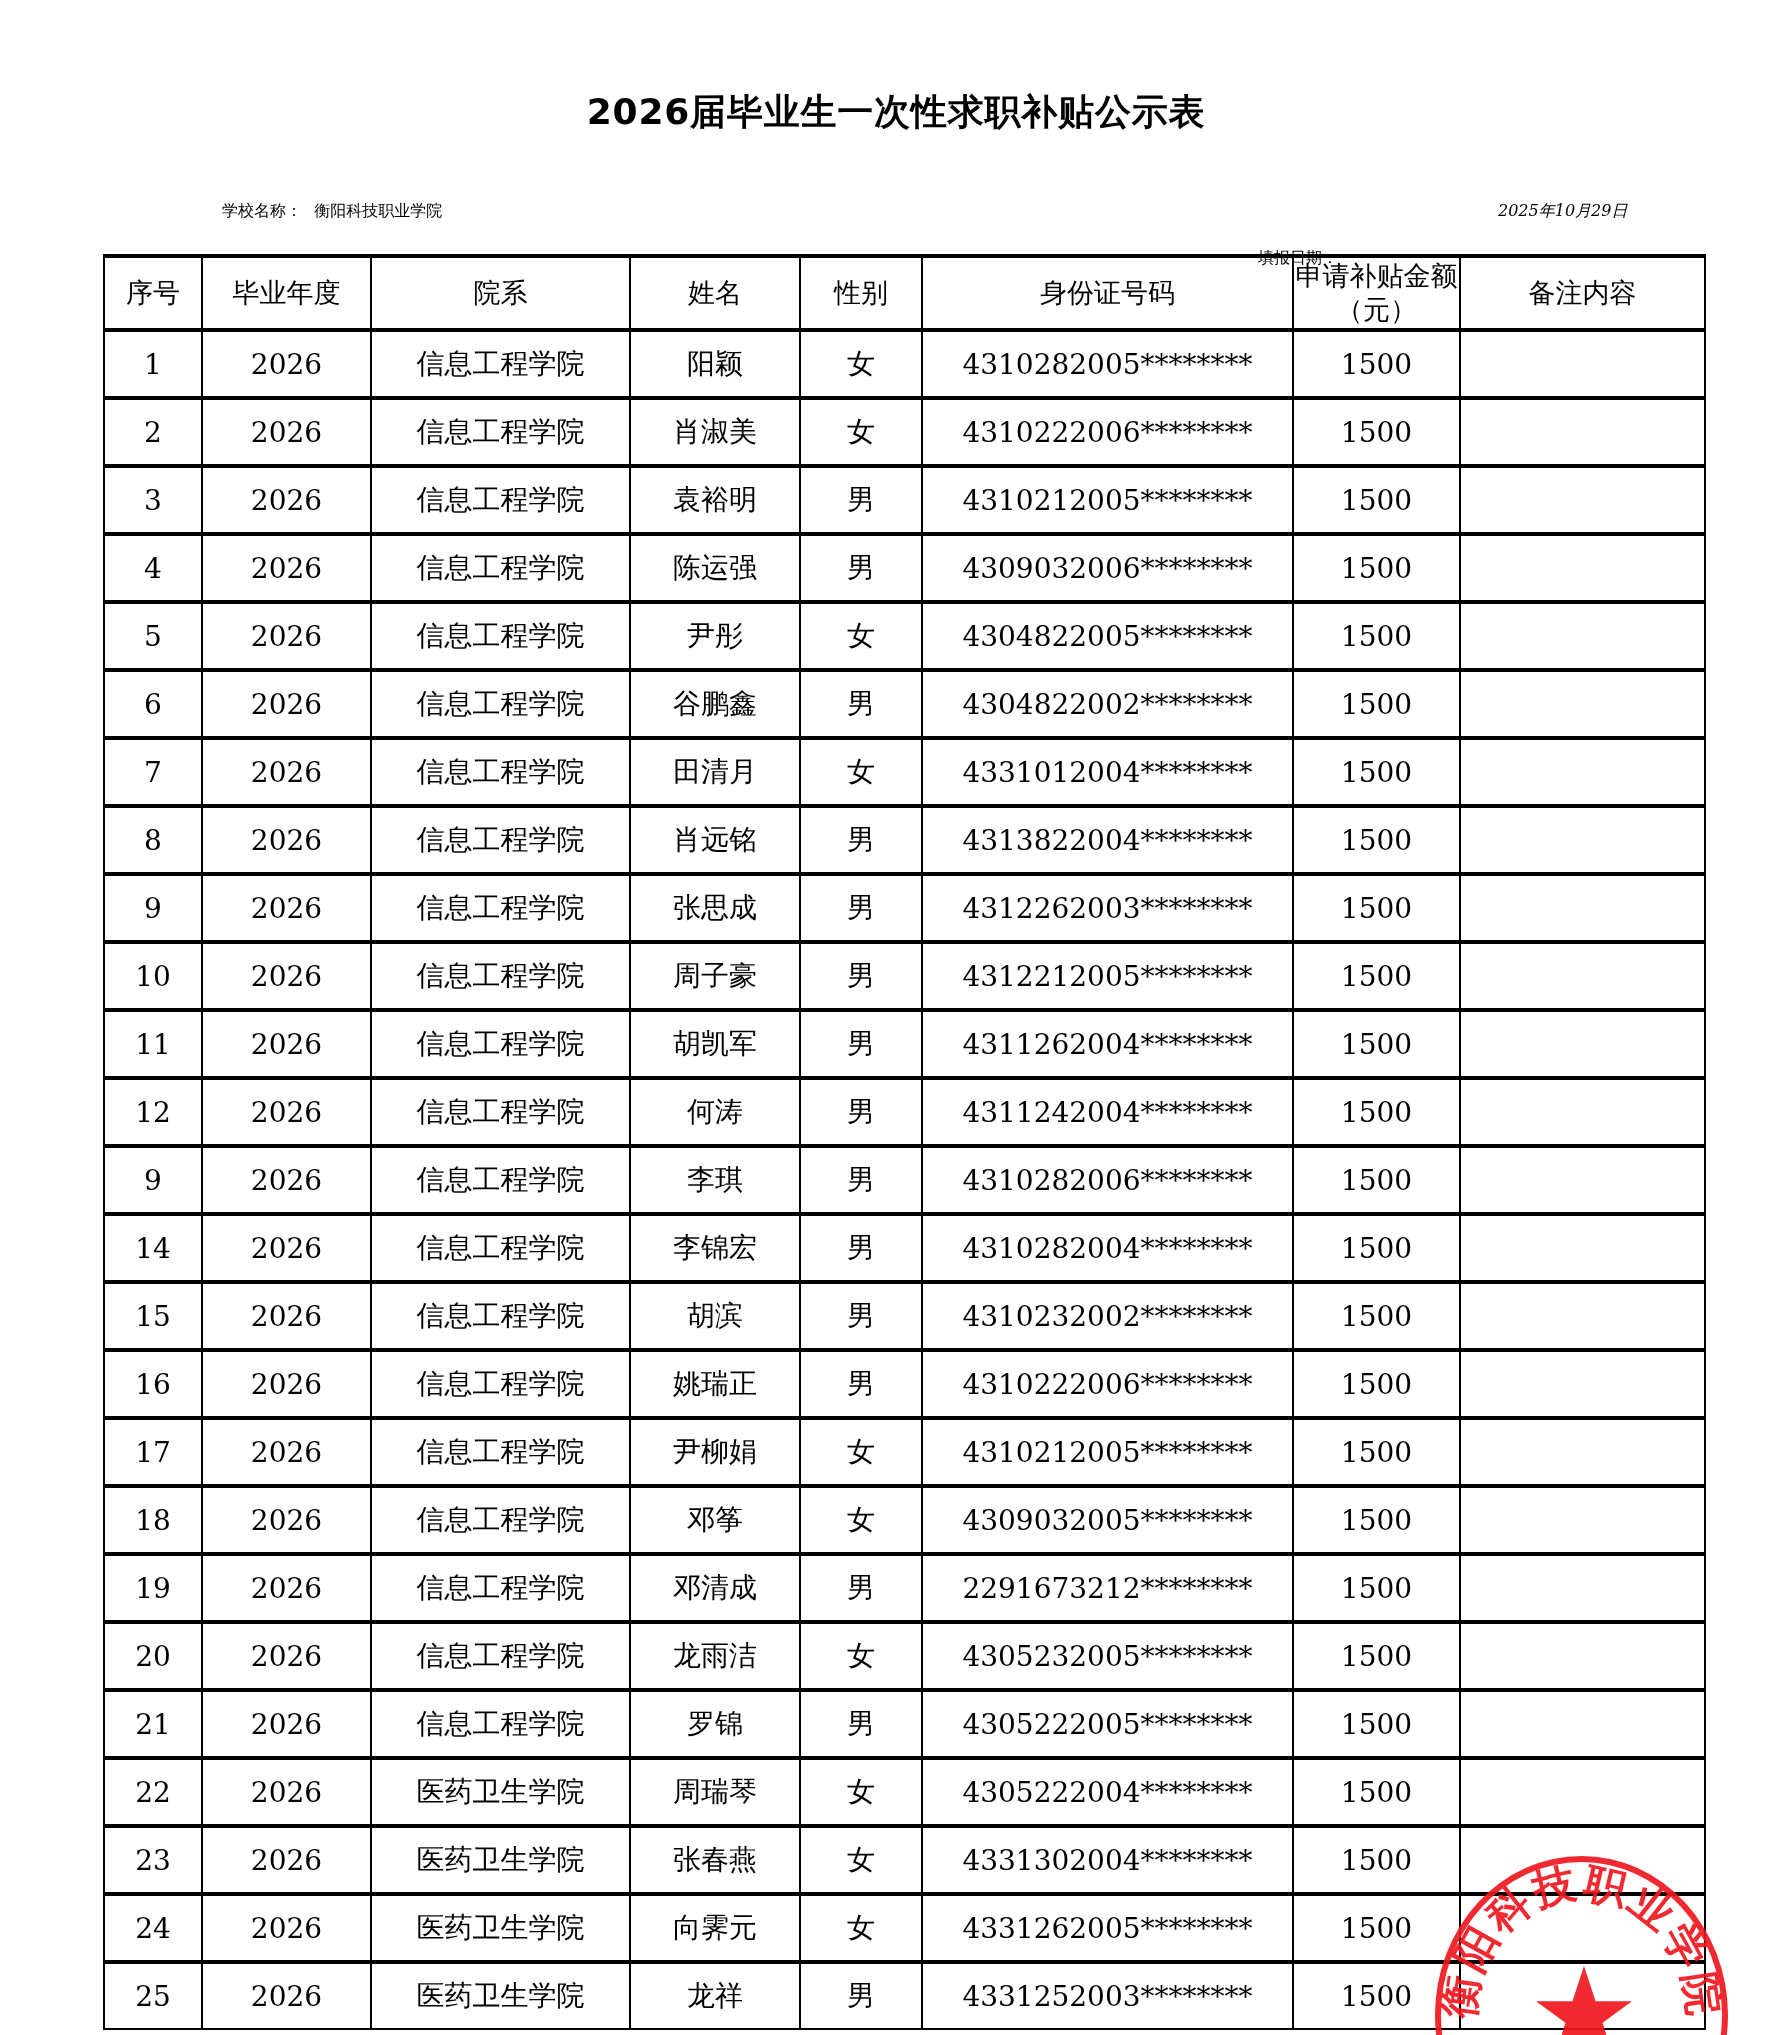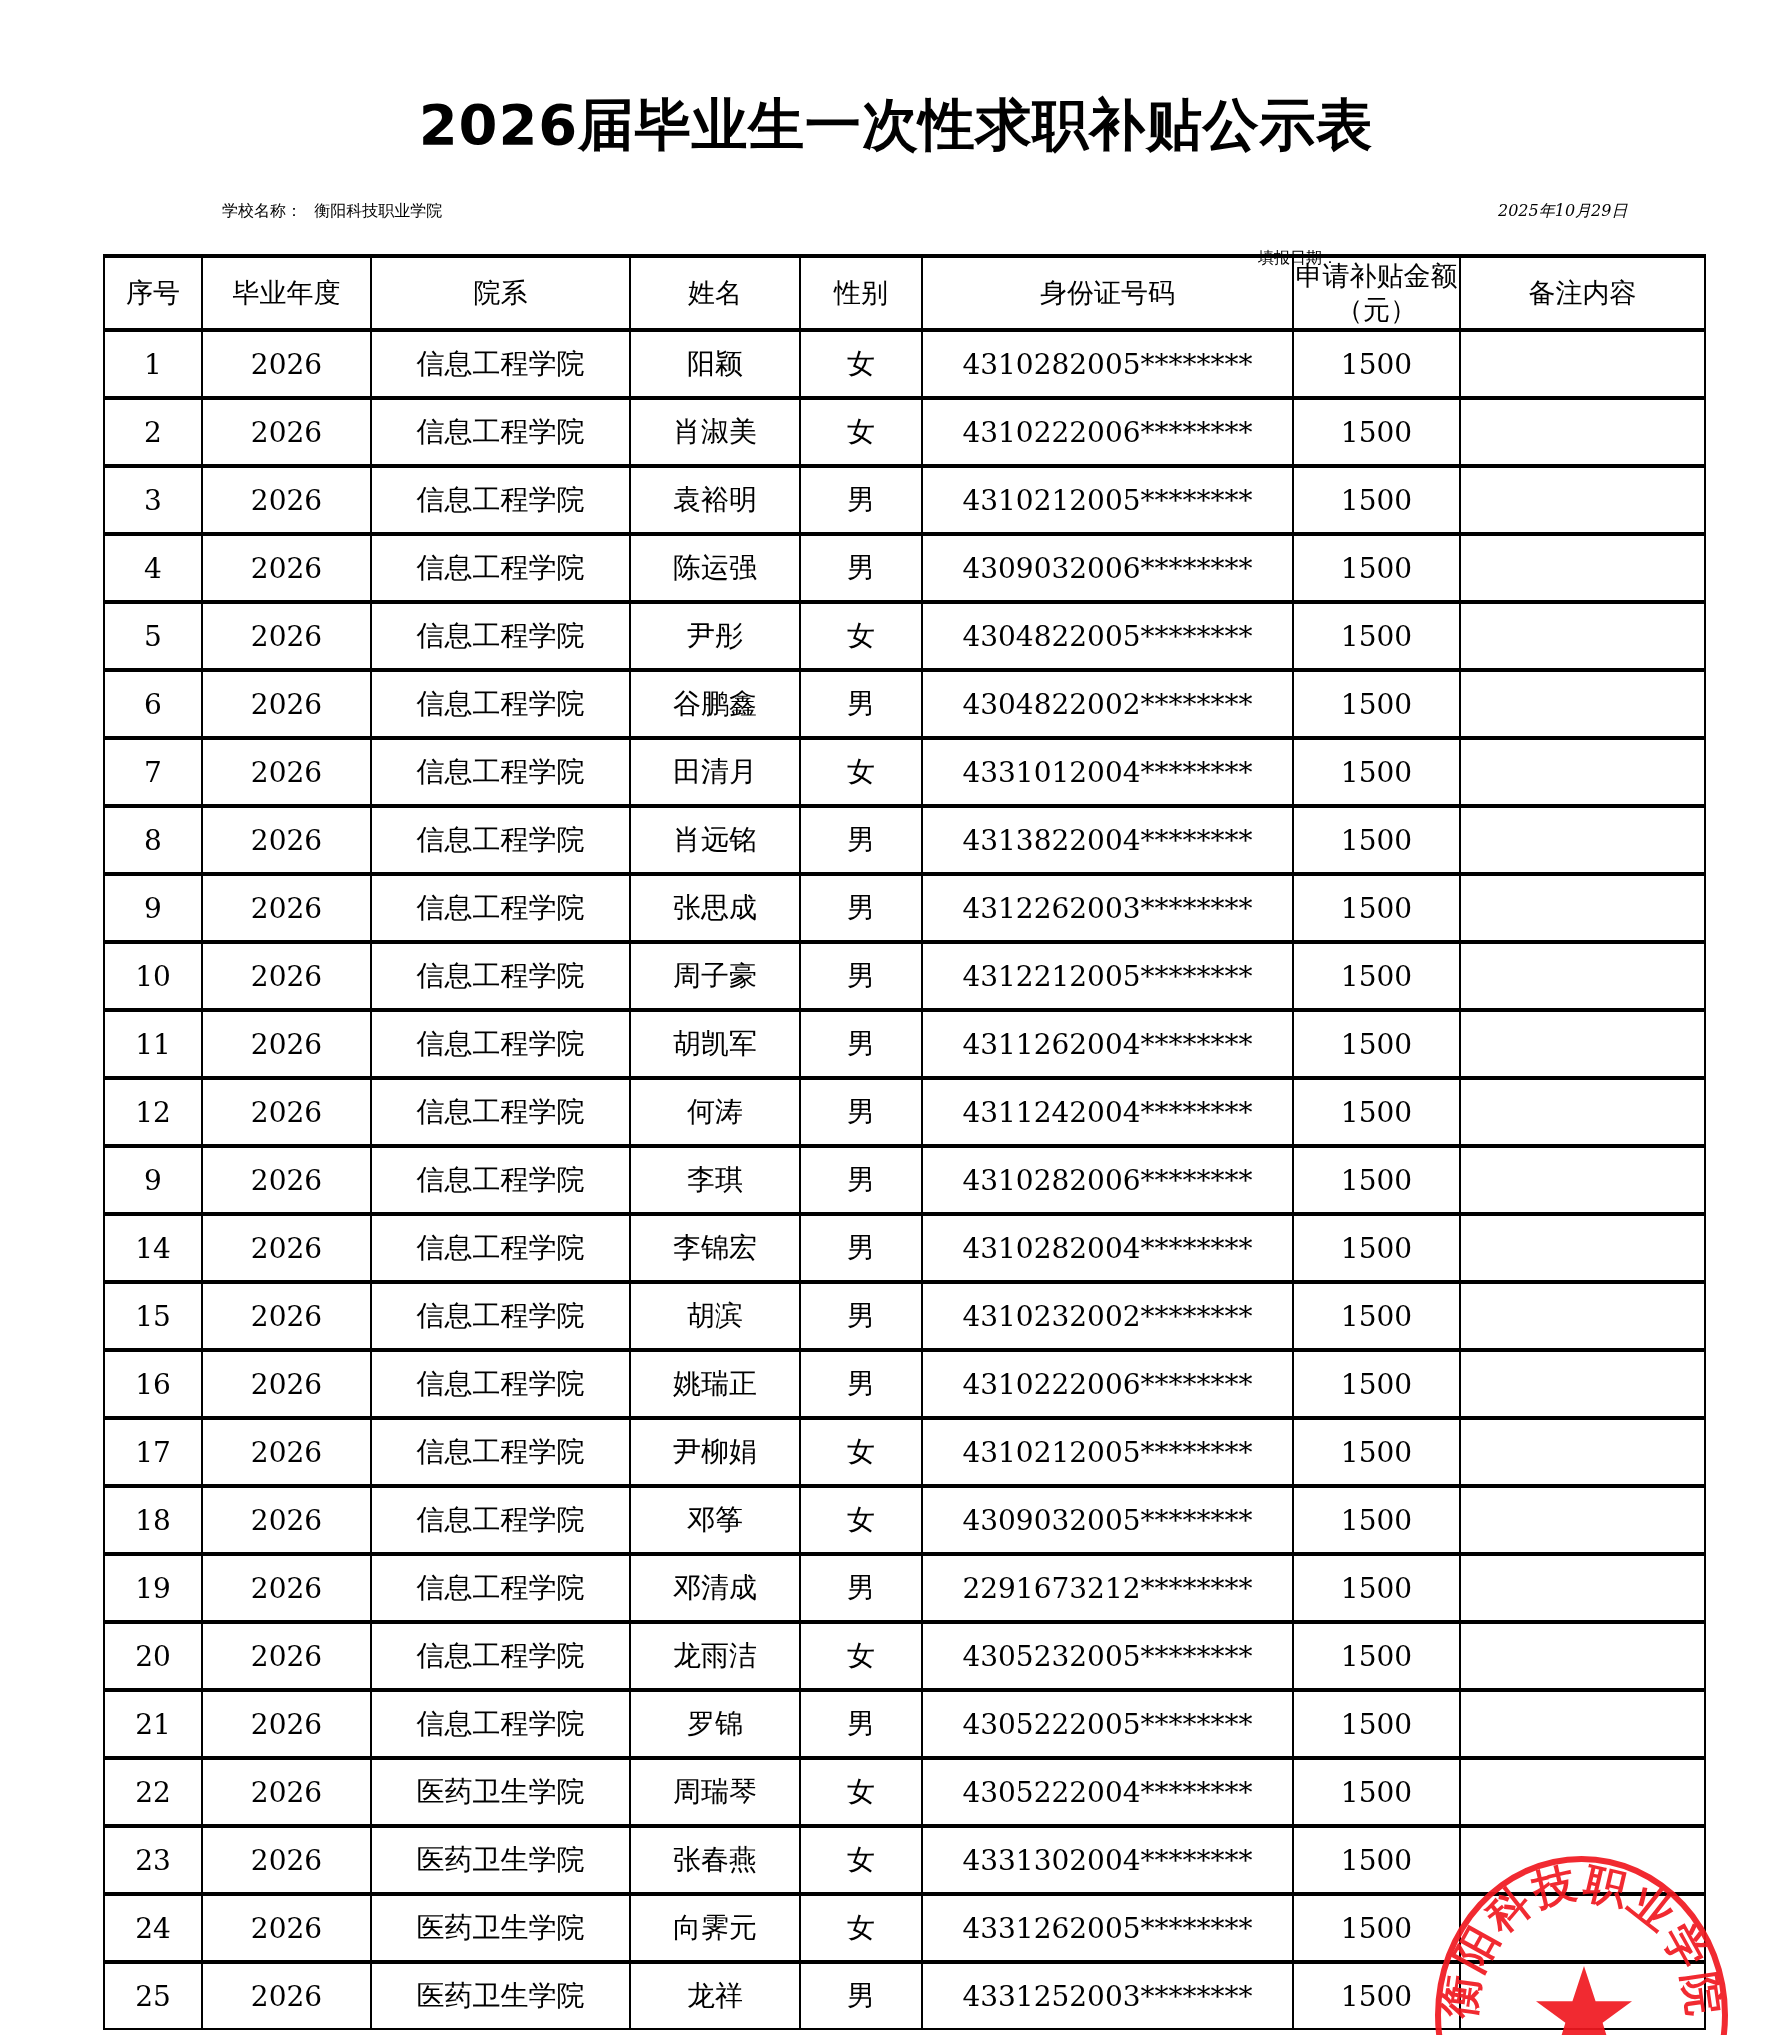--- a/index.html
+++ b/index.html
@@ -2,21 +2,21 @@
 <html style="font-size:6.5px"><head>
 <meta charset="utf-8">
 <style>
   html, body { margin: 0; padding: 0; background: #ffffff; }
   body {
     width: 1792px; height: 2325px; position: relative; overflow: hidden;
     font-family: "DejaVu Serif", "Liberation Serif", serif; color: #000;
   }
   .title {
     position: absolute; left: 0; width: 1792px; top: 88px;
-    text-align: center; font-size: 56px; font-weight: bold;
+    text-align: center; font-size: 36px; font-weight: bold;
     font-family: "DejaVu Sans", "Liberation Sans", sans-serif; letter-spacing: 0.8px;
   }
   .meta { position: absolute; top: 201px; font-size: 16px; }
   .meta-school { left: 222px; }
   .meta-date-label { left: 1258px; margin-top: 47px; }
   .meta-date-value { left: 1498px; font-style: italic; }
   .meta span { margin-right: 12.2px; }
 
   table.grid {
     position: absolute; left: 103px; top: 254px;

